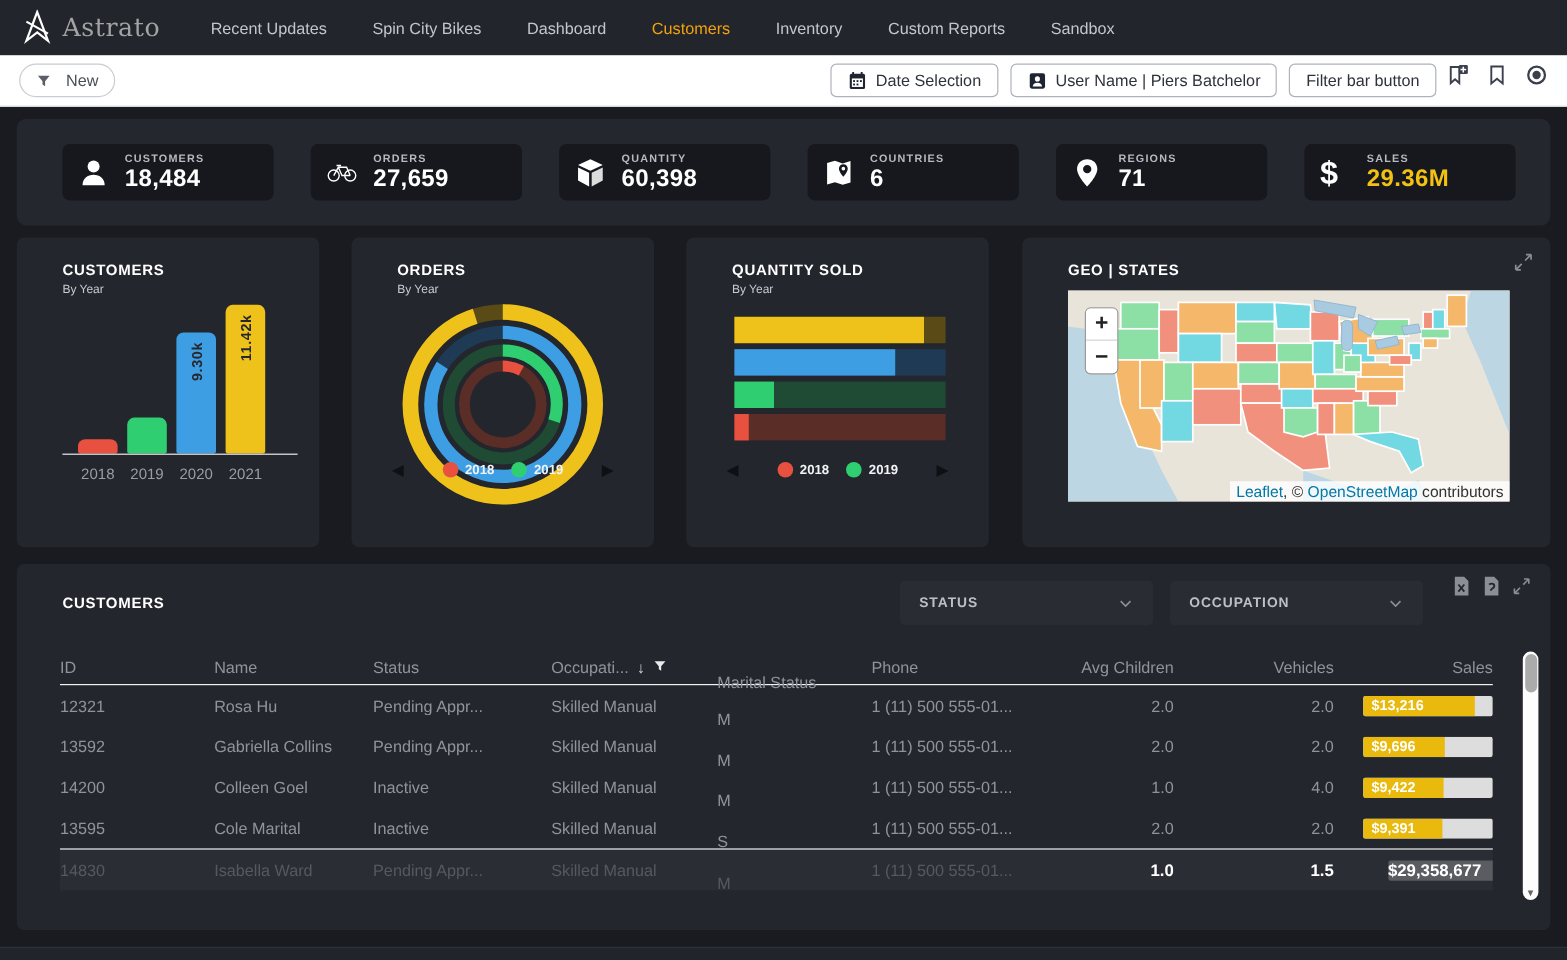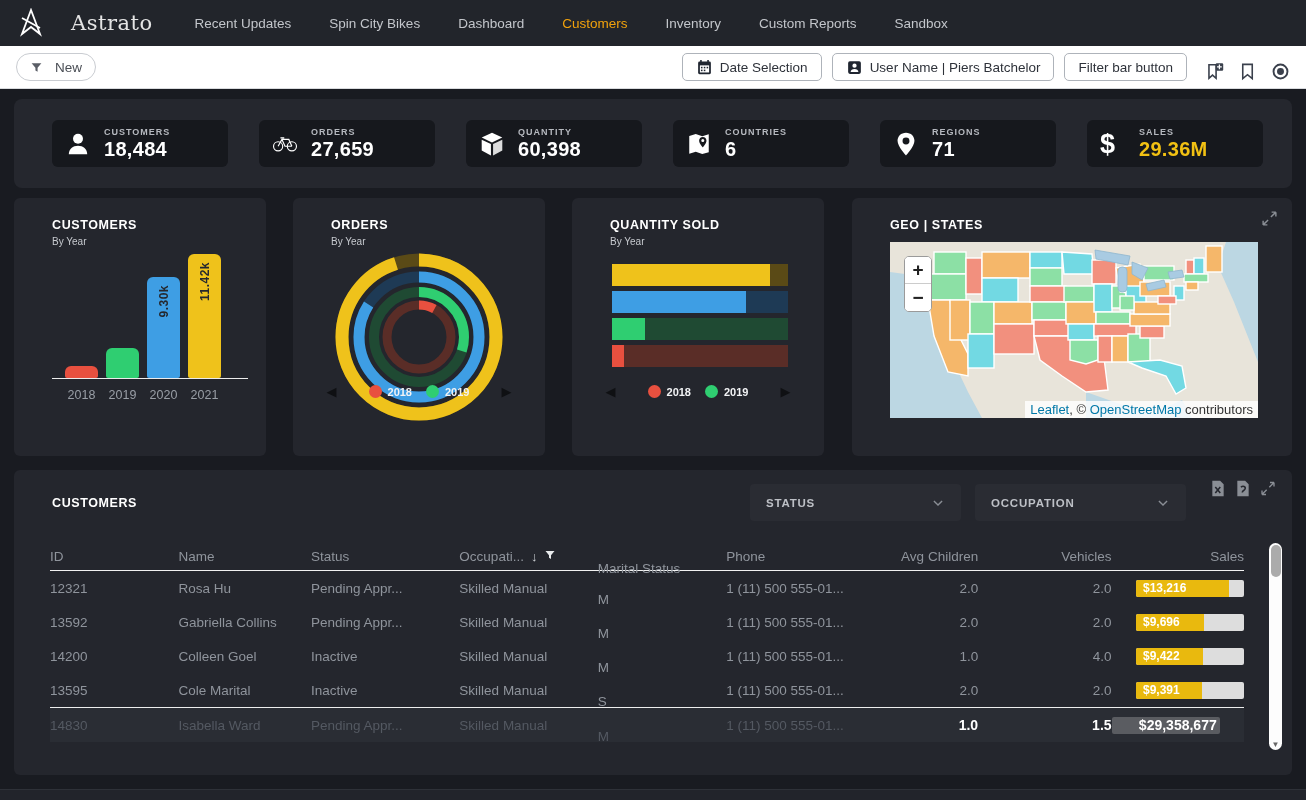--- a/index.html
+++ b/index.html
@@ -3,31 +3,31 @@
 <meta charset="utf-8">
 <style>
   * { margin:0; padding:0; box-sizing:border-box; }
   body { font-family:"Liberation Sans", sans-serif; background:#191B21; }
   .app { position:relative; width:1306px; height:800px; overflow:hidden; background:#191B21; }
 
   
   .topnav { position:absolute; top:0; left:0; width:1306px; height:46px; background:#22252B;
             display:flex; align-items:center; padding-left:18px; }
   .brand { display:flex; align-items:center; gap:8px; margin-right:42px; }
-  .brand-name { color:#e5e5e5; font-family:"DejaVu Serif", serif; font-size:21px; letter-spacing:.5px;margin-left:19px; }
+  .brand-name { color:#a3a3a3; font-family:"DejaVu Serif", serif; font-size:21px; letter-spacing:.5px; }
   .nav-list { display:flex; align-items:center; gap:38px; }
   .nav-item { color:#C3C6CB; font-size:13.5px; cursor:pointer; white-space:nowrap; }
   .nav-item.active { color:#F2A20C; }
 
   
   .toolbar { position:absolute; top:46px; left:0; width:1306px; height:43px; background:#FFFFFF;
              border-bottom:1px solid #D9DBDE; display:flex; align-items:center; padding:0 16px; }
   .pill { display:flex; align-items:center; gap:12px; height:28px; padding:0 13px; border:1px solid #C9CCD1;
           border-radius:15px; color:#4A4E55; font-size:13.5px; background:#fff; cursor:pointer; }
-  .toolbar-right { margin-left:auto; display:flex; align-items:flex-end; gap:10px; }
+  .toolbar-right { margin-left:auto; display:flex; align-items:flex-start; }
   .tb-btn { display:flex; align-items:center; gap:7px; height:28px; padding:0 13px; border:1px solid #AEB3BA;
             border-radius:5px; background:#fff; font-size:13.5px; color:#2E323A; cursor:pointer; white-space:nowrap; }
   .tb-icons { display:flex; align-items:center; gap:14px; margin-left:8px; }
   .tb-icons .icon { width:19px; height:19px; color:#3A404C; cursor:pointer; }
   .icon { display:inline-flex; }
   .icon svg { width:100%; height:100%; display:block; }
 
   
   .kpi-panel { position:absolute; left:14px; top:99px; width:1278px; height:89px; background:#25272E; border-radius:8px; }
   .kpi-card { position:absolute; top:21px; width:176px; height:47px; background:#16181D; border-radius:6px;
@@ -110,21 +110,21 @@
   .c8{width:134px; display:flex; justify-content:flex-end;}
   .thead .c6,.thead .c7 { display:flex; }
   .sort-arrow { font-size:13px; color:#CFD2D6; }
   .hdr-filter-icon { width:12px; height:12px; color:#E8EAEC; }
   .sales-track { width:108px; height:17px; background:#DDDDDD; border-radius:2px; overflow:hidden; position:relative; }
   .sales-fill { height:100%; background:#E9B90E; }
   .sales-label { position:absolute; left:7px; top:0; line-height:17px; color:#FFFFFF; font-size:12px; font-weight:bold; }
   .totals { height:35px; background:#2A2D34; border-top:1px solid #EDEDED; }
   .totals .ghost { color:#545962; }
   .totals .bold { color:#FFFFFF; font-weight:bold; font-size:14px; }
-  .total-sales { position:relative; width:134px; height:21px; display:flex; align-items:center; justify-content:center; }
+  .total-sales { position:relative; width:134px; height:21px; display:flex; align-items:center; justify-content:flex-start;margin-left:45px; }
   .total-sales .bar-ghost { position:absolute; left:0; top:2px; width:108px; height:17px; background:#D9D9D9; opacity:.28; border-radius:2px; }
   .total-sales span { position:relative; color:#fff; font-weight:bold; font-size:14px; }
 
   
   .tbl-scroll { position:absolute; right:10px; top:73px; width:13px; height:207px; background:#FDFDFD;
                 border-radius:7px; }
   .tbl-thumb { position:absolute; left:1.5px; top:2px; width:10px; height:32px; background:#ABABAB; border-radius:5px; cursor:grab; }
   .tbl-down { position:absolute; bottom:1px; left:0; width:100%; text-align:center; font-size:8px; color:#666; cursor:pointer; }
 
   .footer-strip { position:absolute; left:0; top:789px; width:1306px; height:11px; background:#22242B; border-top:1px solid #2E3138; }

